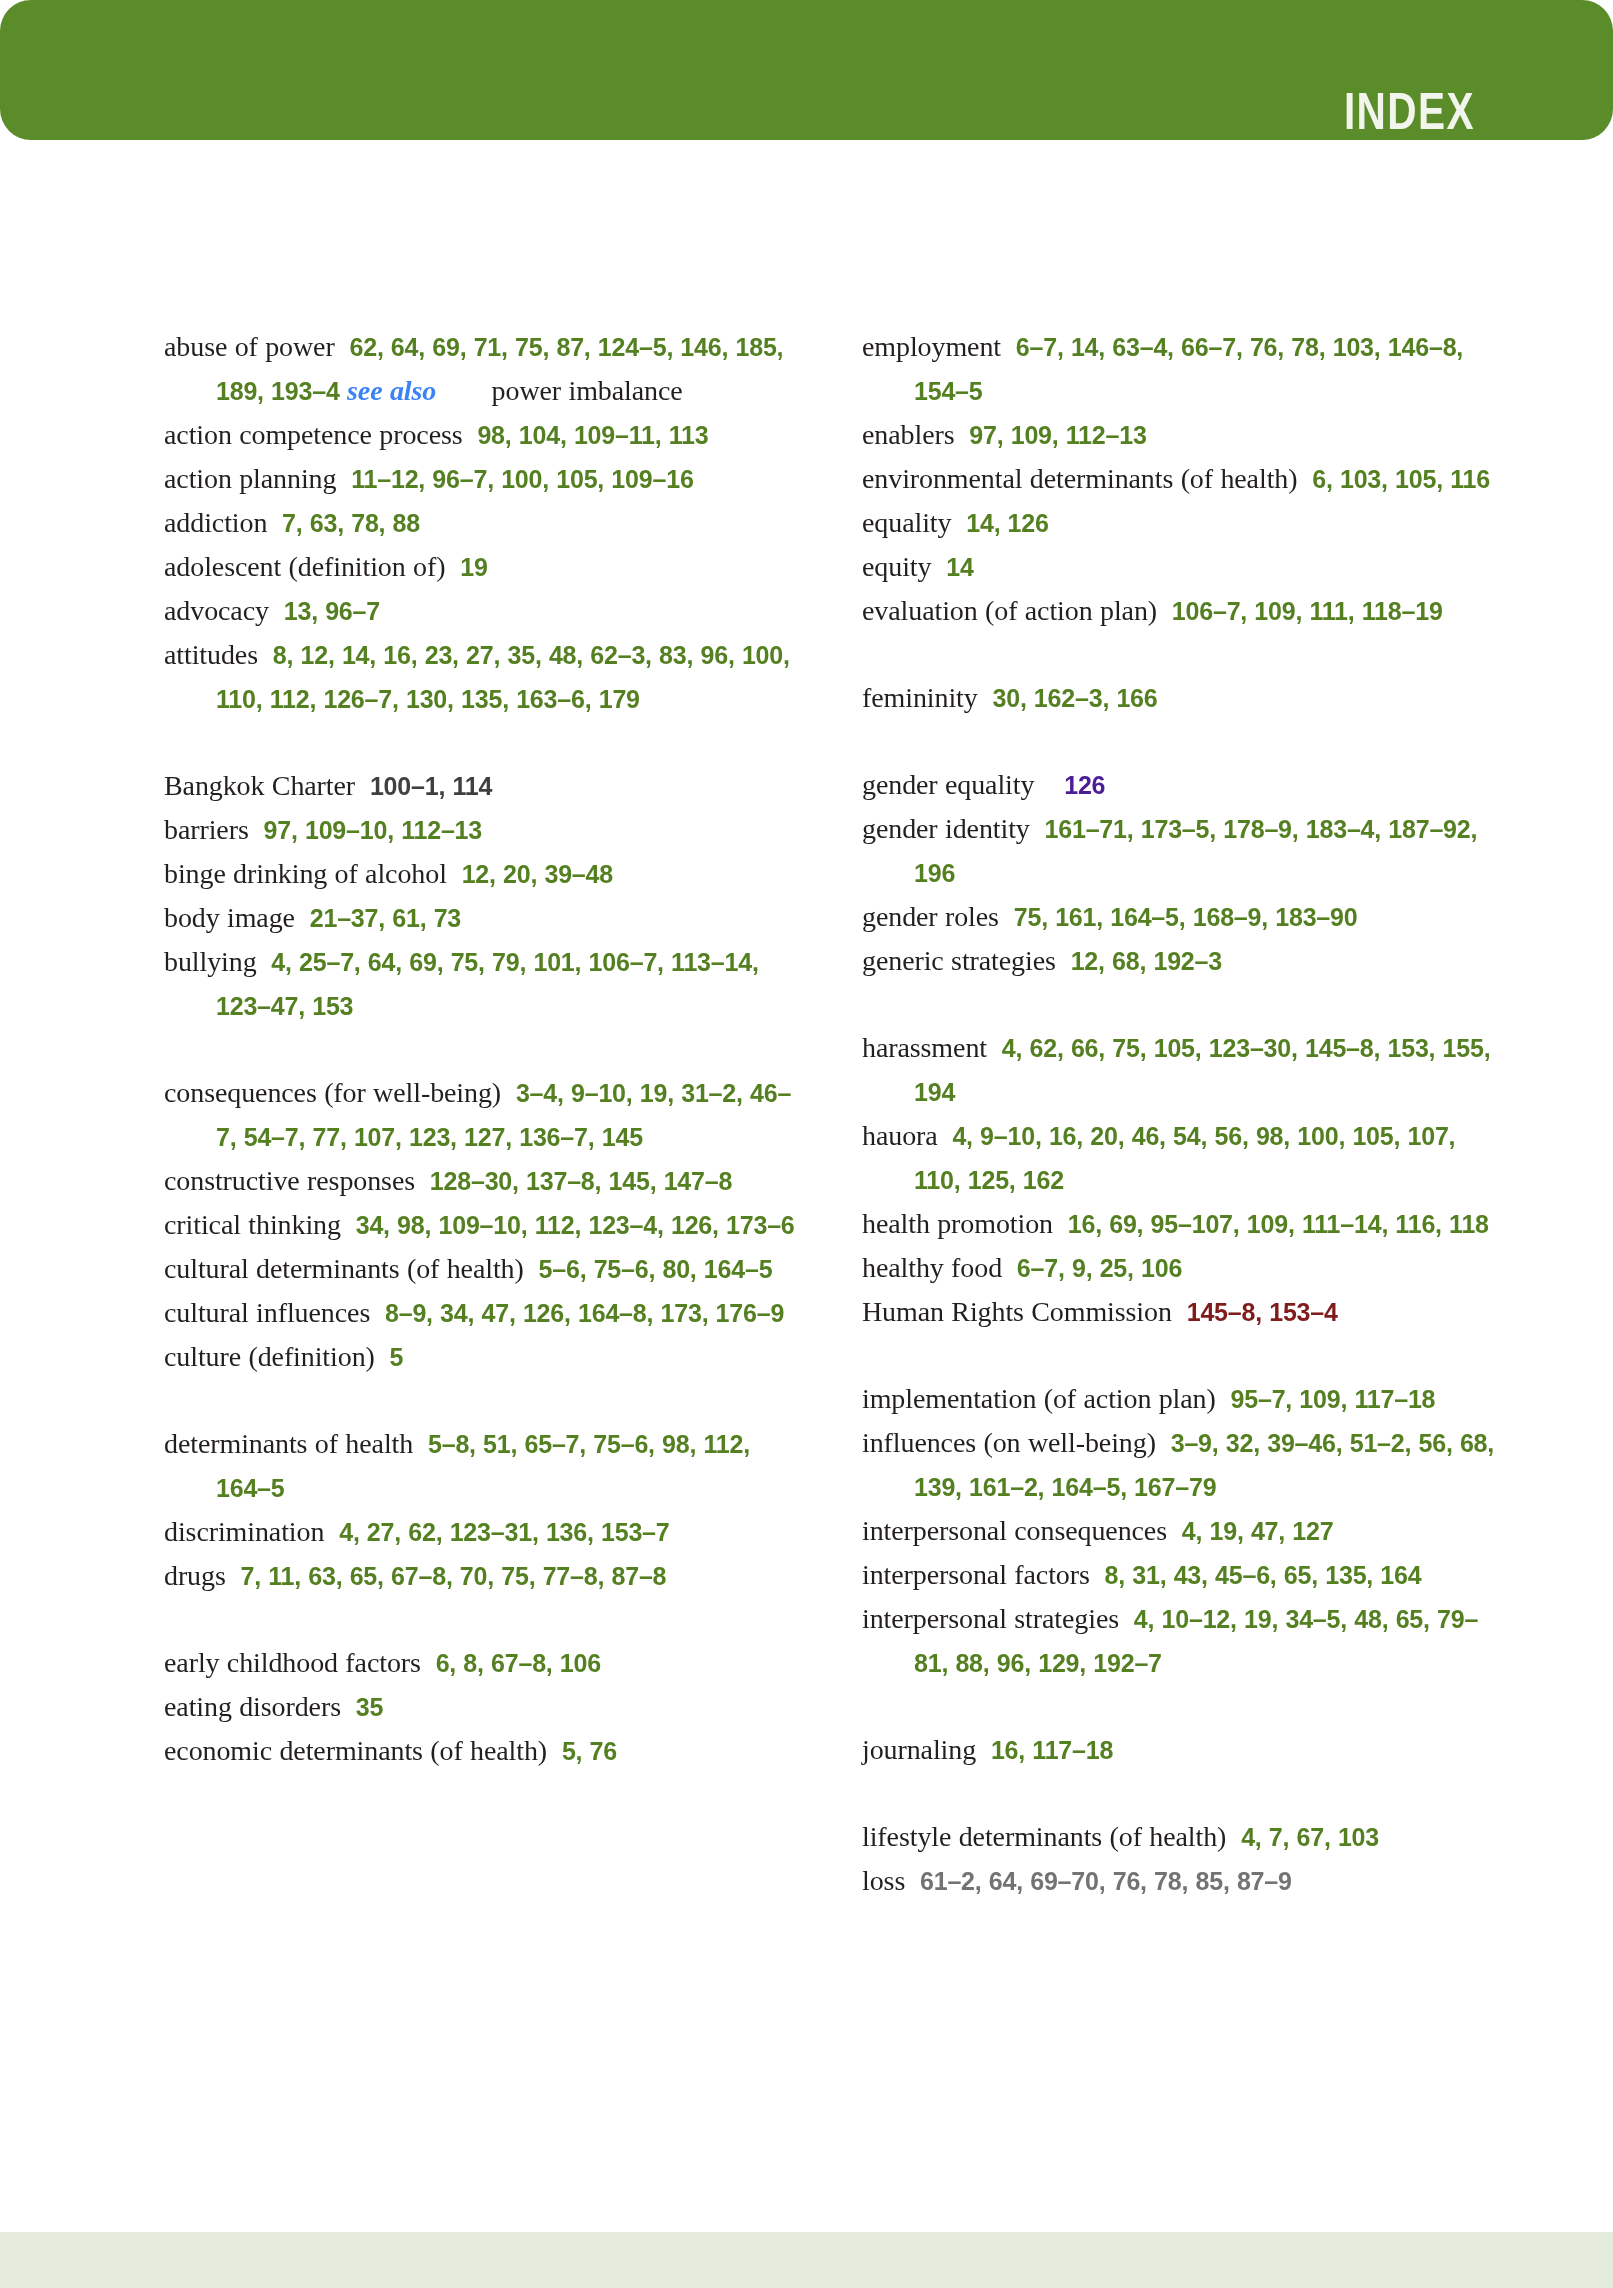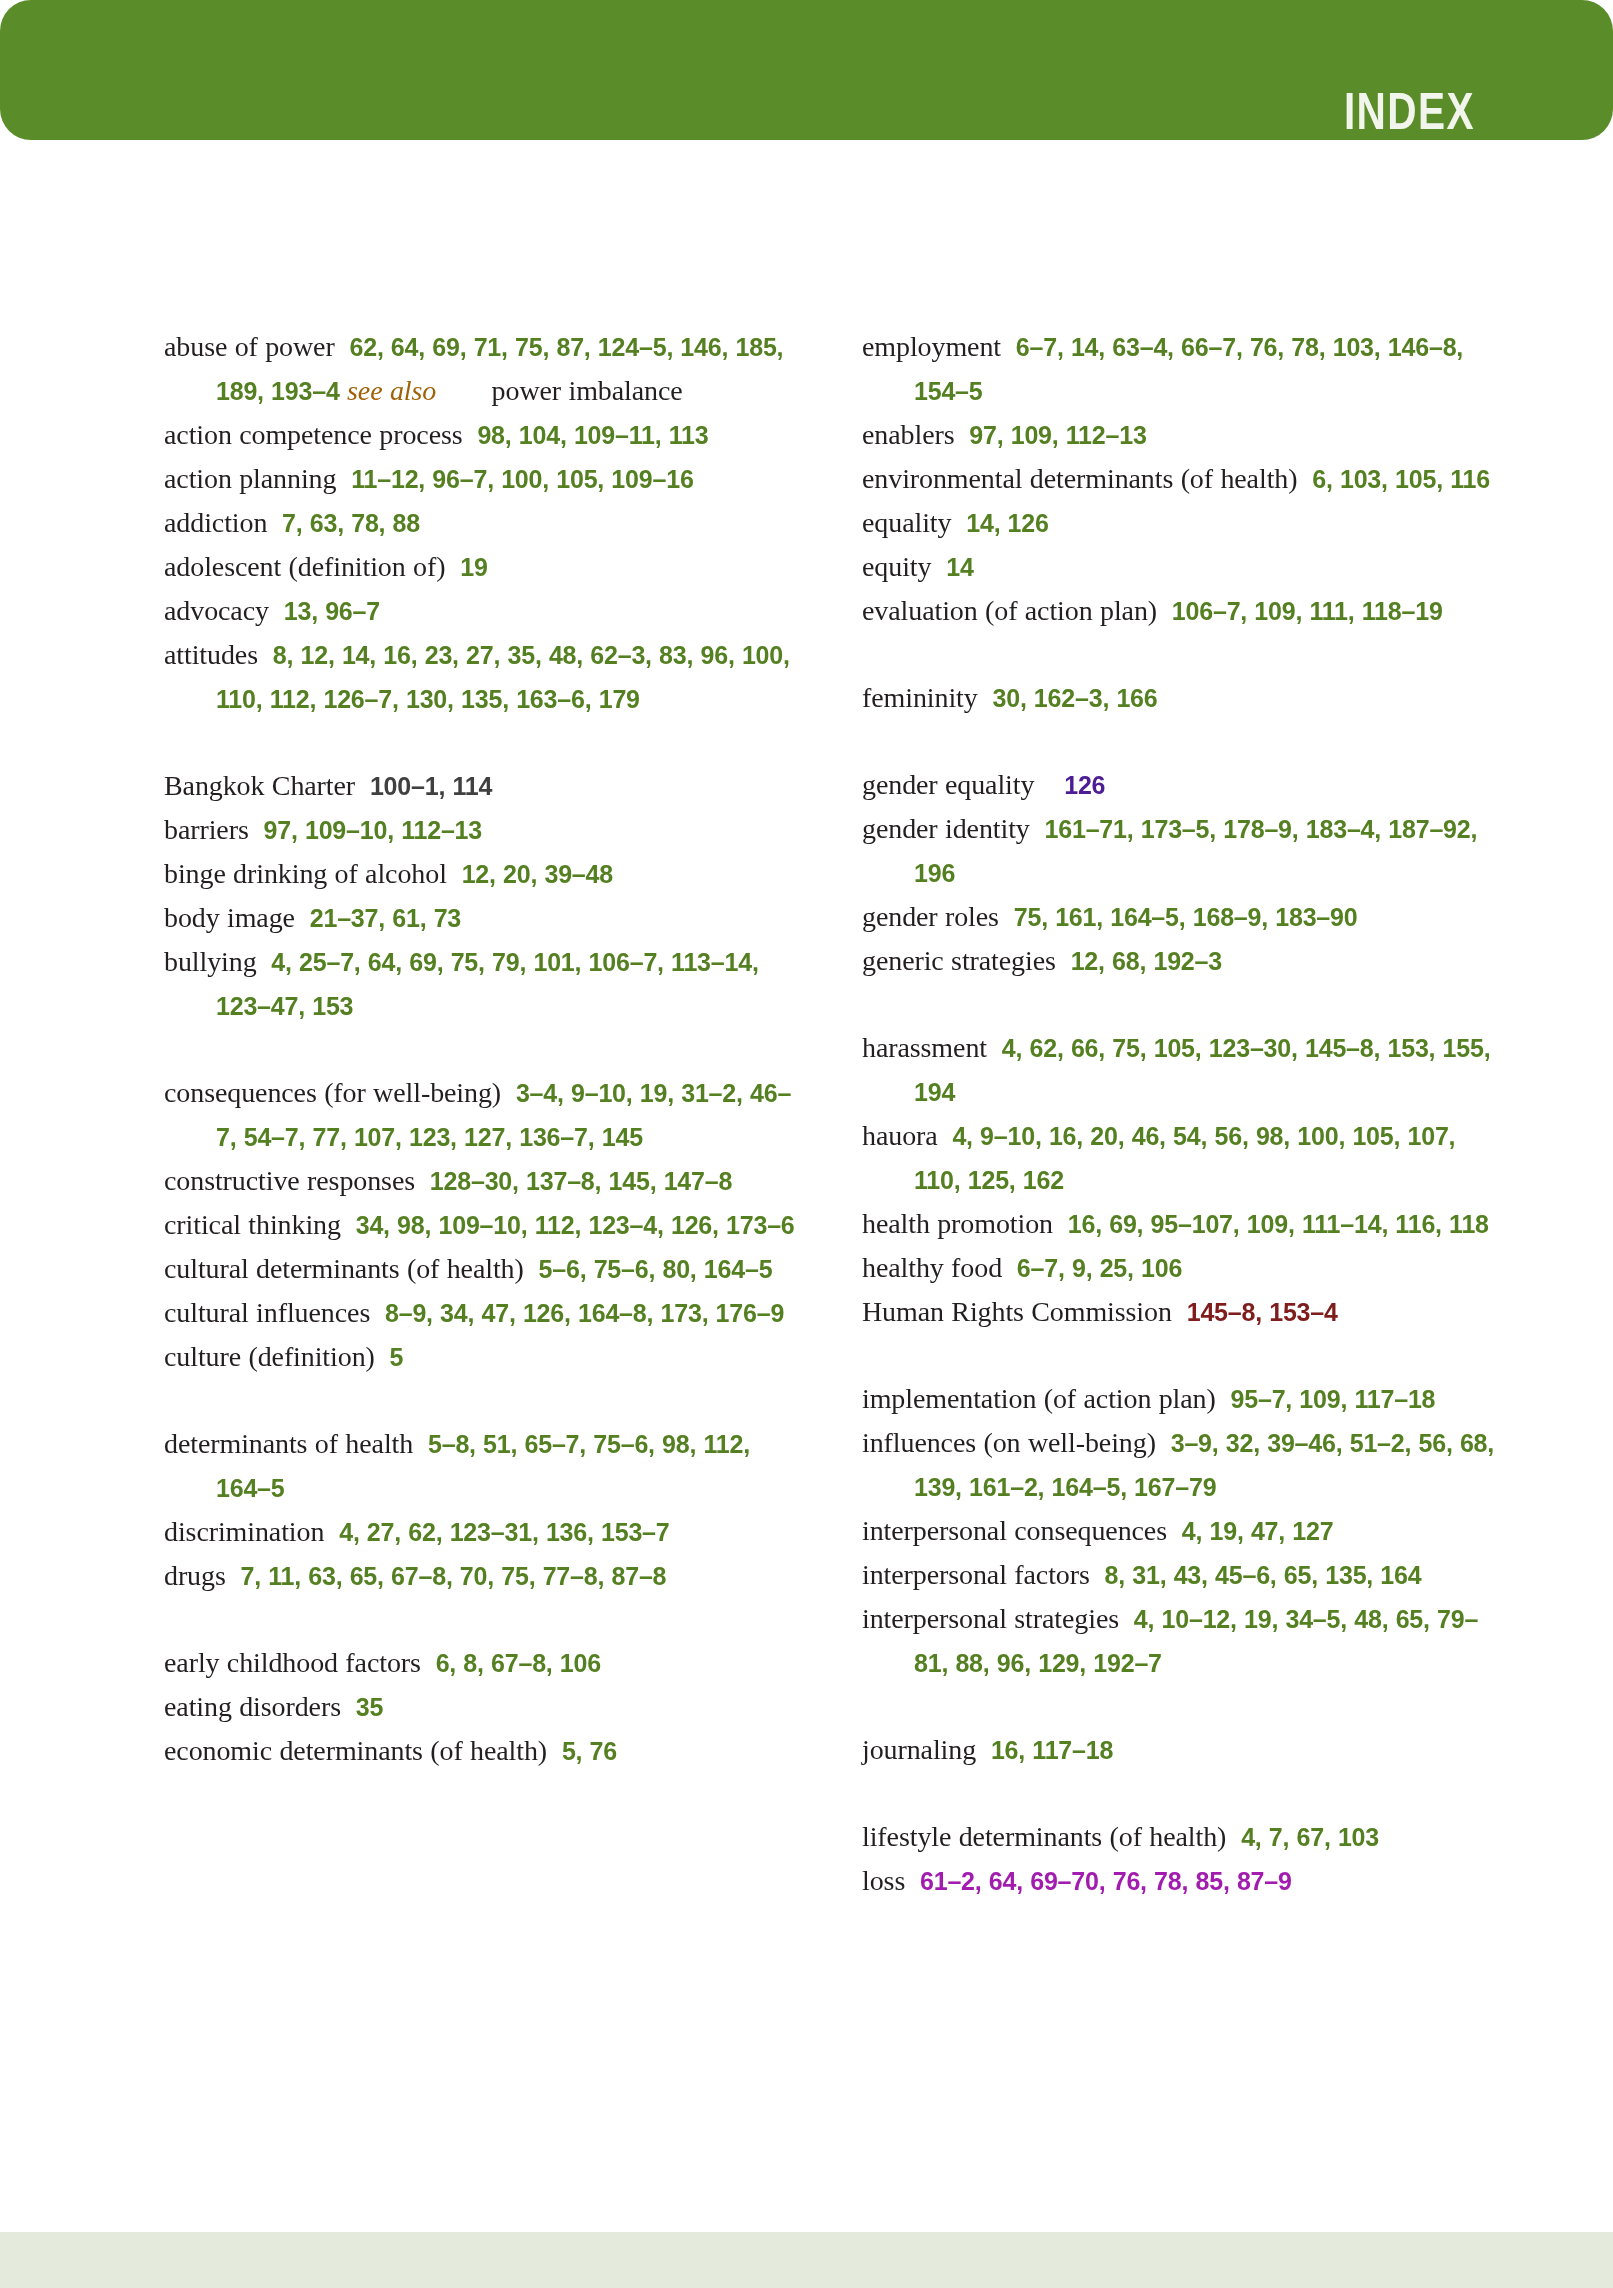--- a/index.html
+++ b/index.html
@@ -83,21 +83,22 @@
   }
   .index-entry .pages {
     color: #558022;
     font-family: "Liberation Sans", "DejaVu Sans", sans-serif;
     font-weight: bold;
     font-size: 25px;
     letter-spacing: -0.2px;
   }
   .index-entry .xref {
     font-style: italic;
-    color: #a16207;
+    color: #3b82f6;
+    font-weight: bold;
   }
   .index-entry .cont {
     color: #231F20;
     margin-left: 48px;
   }
 
   .letter-gap {
     height: 43px;
   }
 </style>
@@ -162,18 +163,18 @@
       <div class="letter-gap"></div>
       <p class="index-entry"><span class="term">implementation (of action plan)</span>&nbsp;&nbsp;<span class="pages" style="color: rgb(85, 128, 34);">95–7, 109, 117–18</span></p>
       <p class="index-entry"><span class="term">influences (on well-being)</span>&nbsp;&nbsp;<span class="pages" style="color: rgb(85, 128, 34);">3–9, 32, 39–46, 51–2, 56, 68, 139, 161–2, 164–5, 167–79</span></p>
       <p class="index-entry"><span class="term">interpersonal consequences</span>&nbsp;&nbsp;<span class="pages" style="color: rgb(85, 128, 34);">4, 19, 47, 127</span></p>
       <p class="index-entry"><span class="term">interpersonal factors</span>&nbsp;&nbsp;<span class="pages" style="color: rgb(85, 128, 34);">8, 31, 43, 45–6, 65, 135, 164</span></p>
       <p class="index-entry"><span class="term">interpersonal strategies</span>&nbsp;&nbsp;<span class="pages" style="color: rgb(85, 128, 34);">4, 10–12, 19, 34–5, 48, 65, 79–81, 88, 96, 129, 192–7</span></p>
       <div class="letter-gap"></div>
       <p class="index-entry"><span class="term">journaling</span>&nbsp;&nbsp;<span class="pages" style="color: rgb(85, 128, 34);">16, 117–18</span></p>
       <div class="letter-gap"></div>
       <p class="index-entry"><span class="term">lifestyle determinants (of health)</span>&nbsp;&nbsp;<span class="pages" style="color: rgb(85, 128, 34);">4, 7, 67, 103</span></p>
-      <p class="index-entry"><span class="term">loss</span>&nbsp;&nbsp;<span class="pages" style="color: #a21caf;">61–2, 64, 69–70, 76, 78, 85, 87–9</span></p>
+      <p class="index-entry"><span class="term">loss</span>&nbsp;&nbsp;<span class="pages" style="color: #737373;">61–2, 64, 69–70, 76, 78, 85, 87–9</span></p>
     </div>
 </div>
 
 <div id="footer-band" style="background: rgb(228, 234, 220);"></div>
 
 
 </body></html>

